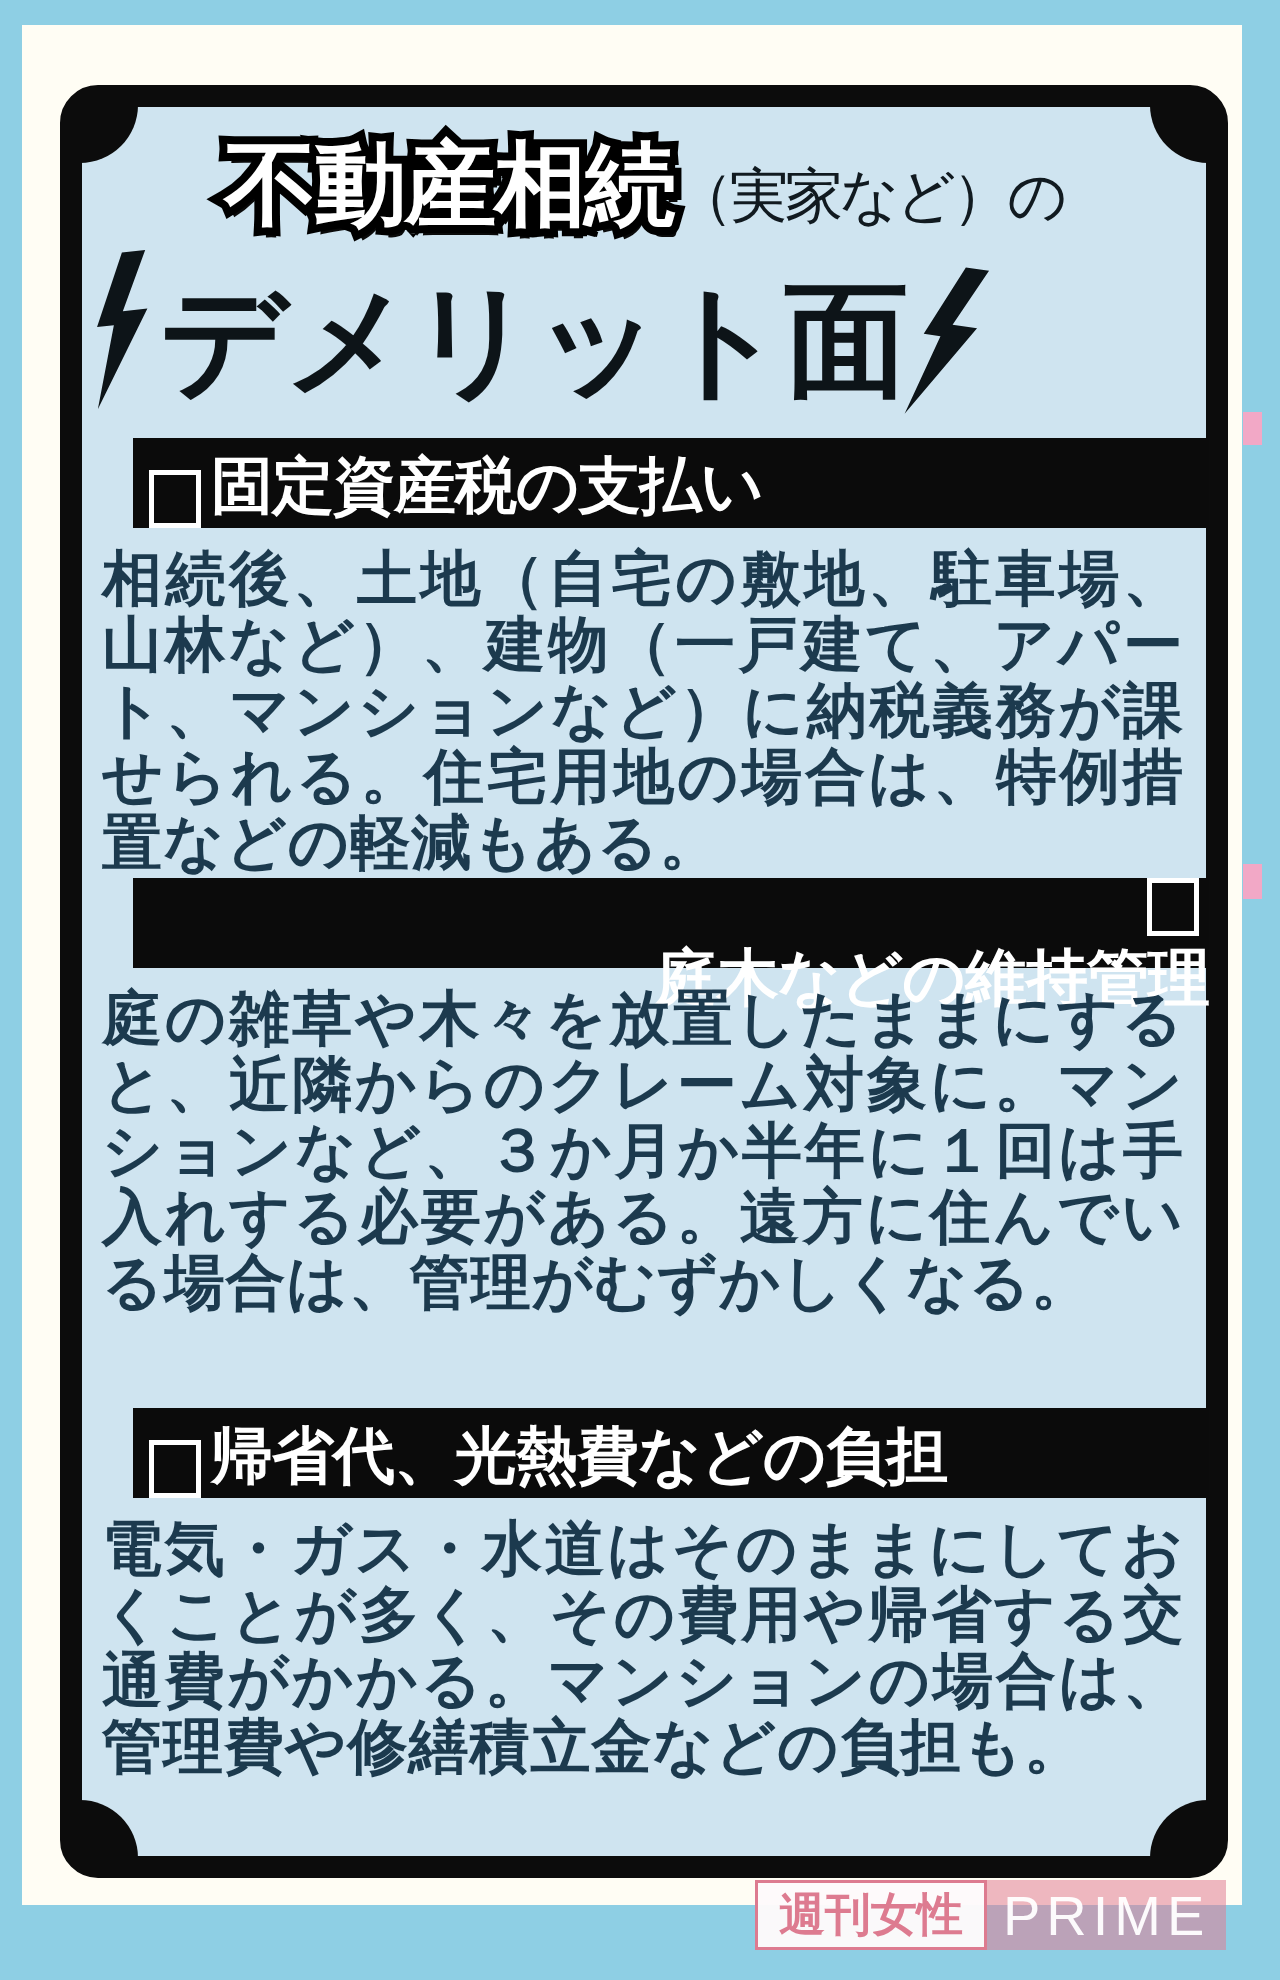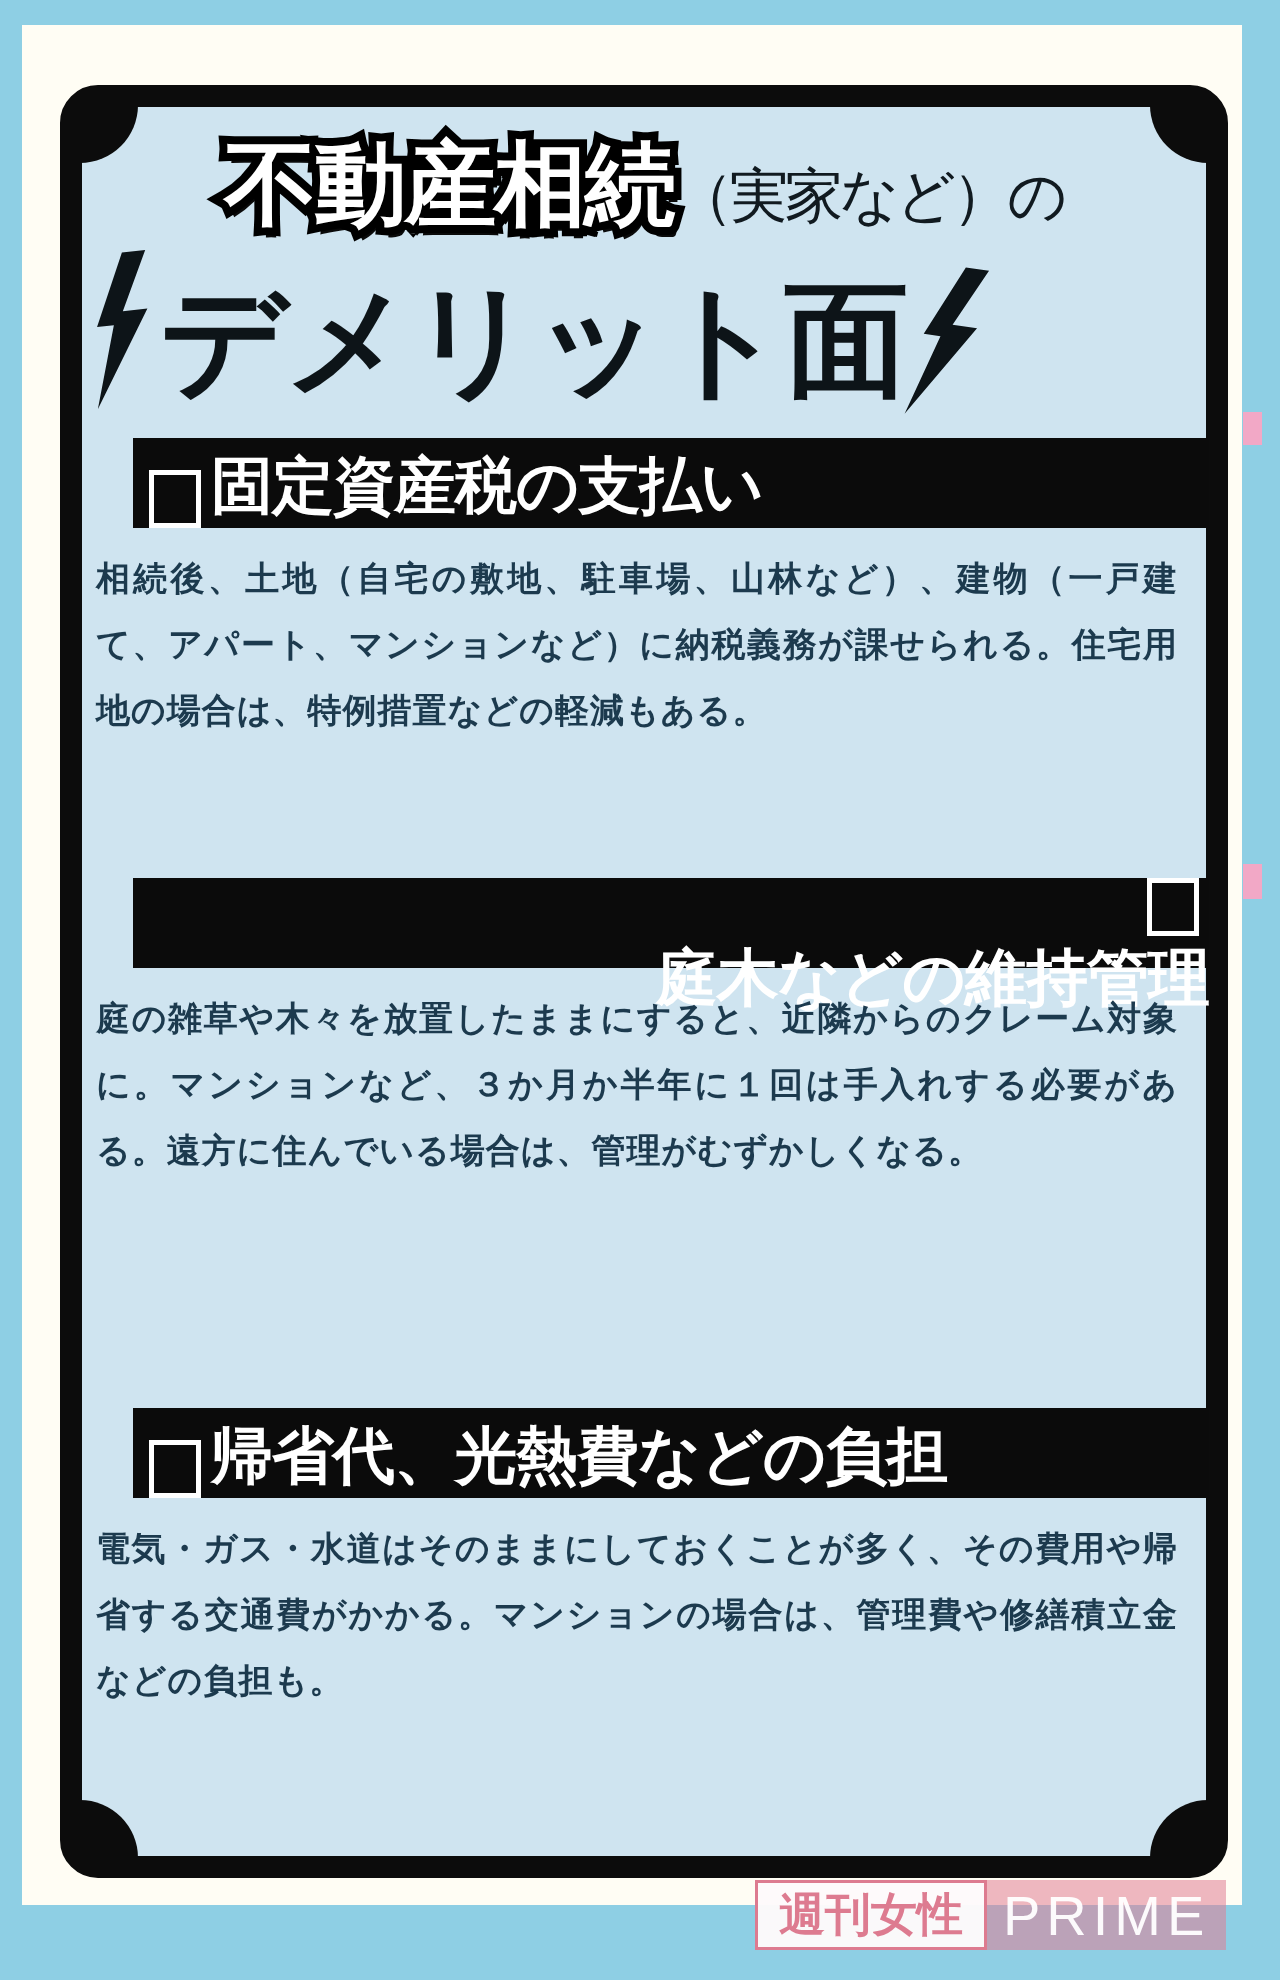--- a/index.html
+++ b/index.html
@@ -55,22 +55,22 @@
   .bar .chk {
     display:inline-block; width:52px; height:58px; border:5px solid #ffffff;
     margin:0 10px 0 6px; flex:0 0 auto;
   }
   .bar1 { top:331px; }
   .bar2 { top:771px;flex-direction:column; }
   .bar3 { top:1301px; }
 
   
   .body-text {
-    position:absolute; left:14px; width:1082px;
-    font-size:34px; line-height:66px; font-weight:700; color:#1c3a4e;
+    position:absolute; left:20px; width:1082px;
+    font-size:60px; line-height:66px; font-weight:700; color:#1c3a4e;
     text-align:justify; letter-spacing:1px;
   }
   .body1 { top:438px; }
   .body2 { top:878px; }
   .body3 { top:1408px; }
 
   
   .pink-tab { position:absolute; width:19px; background:#f2a8c6; }
   .tab1 { left:1243px; top:412px; height:33px; }
   .tab2 { left:1243px; top:864px; height:35px; }

